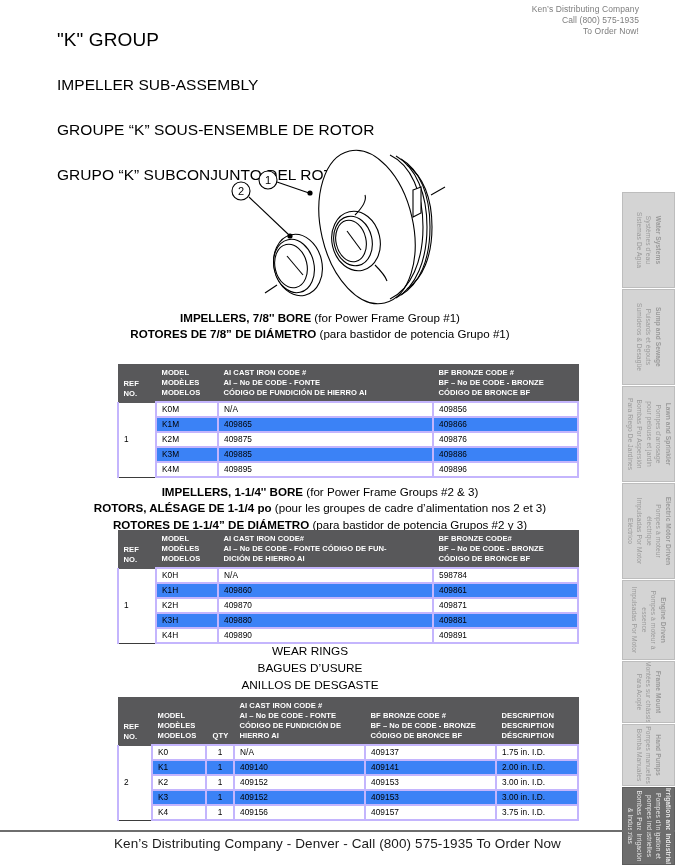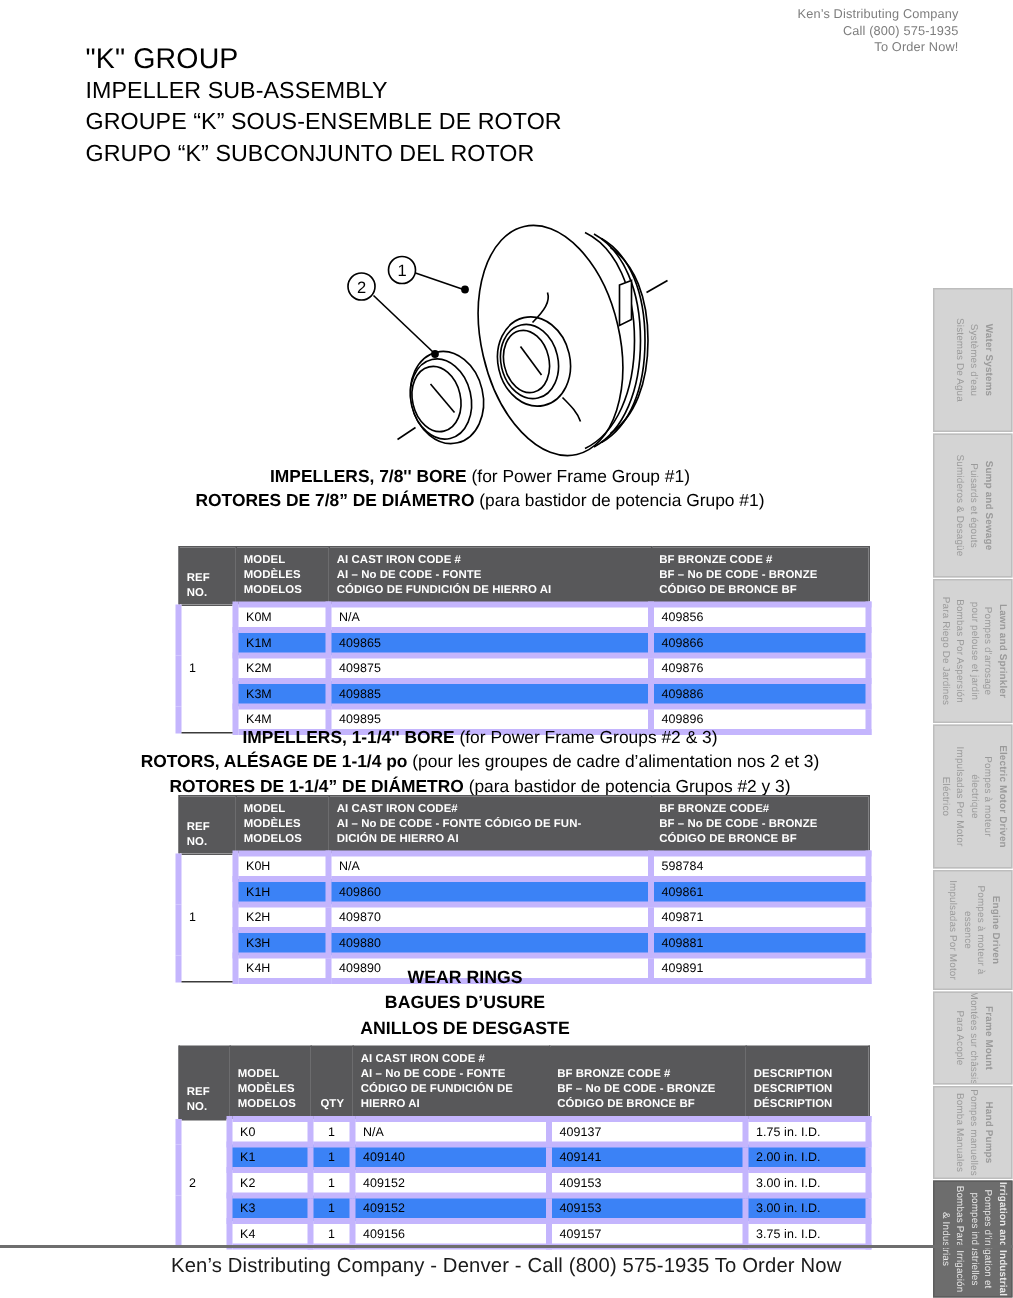--- a/index.html
+++ b/index.html
@@ -47,20 +47,21 @@
     font-size: 19px;
     line-height: 1.18;
     letter-spacing: 0.1px;
     white-space: nowrap;
   }
   .title-sub {
     font-size: 15.5px;
     line-height: 1.35;
     letter-spacing: 0.05px;
     white-space: nowrap;
+    margin-top: 24px;
   }
 
   
   .illustration {
     position: absolute;
     left: 215px;
     top: 135px;
     width: 250px;
     height: 180px;
   }
@@ -74,21 +75,21 @@
   }
   .sec-heads .line {
     font-size: 11.6px;
     line-height: 1.42;
     white-space: nowrap;
   }
   .sec-heads .line b { font-weight: bold; margin-left: 20px; }
   .sec-heads .line .reg { font-weight: normal; }
 
   .wr-heads .line {
-    font-weight: bold;
+    font-weight: normal;
     font-size: 11.8px;
     line-height: 1.45;
   }
 
   
   table.parts {
     position: absolute;
     border-collapse: collapse;
     font-size: 8.2px;
     table-layout: fixed;
@@ -99,21 +100,21 @@
     font-weight: bold;
     font-size: 7.6px;
     line-height: 1.32;
     text-align: left;
     vertical-align: bottom;
     padding: 3px 4px 3px 5px;
     border: 1px solid #58585a;
     letter-spacing: 0.05px;
   }
   table.parts td {
-    border: 4px solid #c4b5fd;
+    border: 2px solid #c4b5fd;
     padding: 1px 4px 1px 5px;
     height: 11px;
     font-size: 8.3px;
     line-height: 1.2;
     background: #ffffff;
     vertical-align: middle;
     letter-spacing: 0.05px;
   }
   table.parts tr.alt td { background: #3b82f6; }
   table.parts td.refcell {

